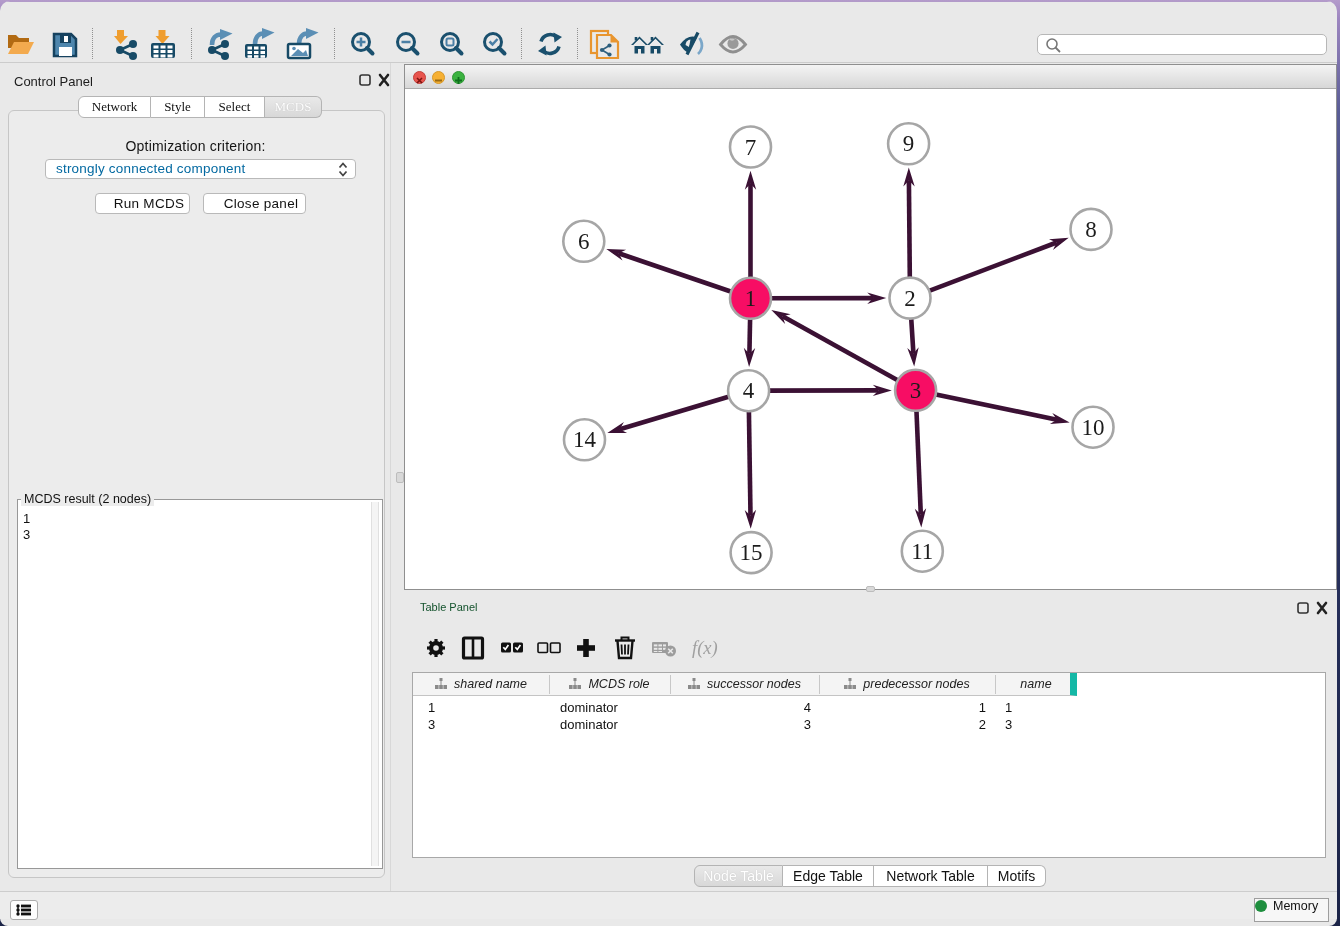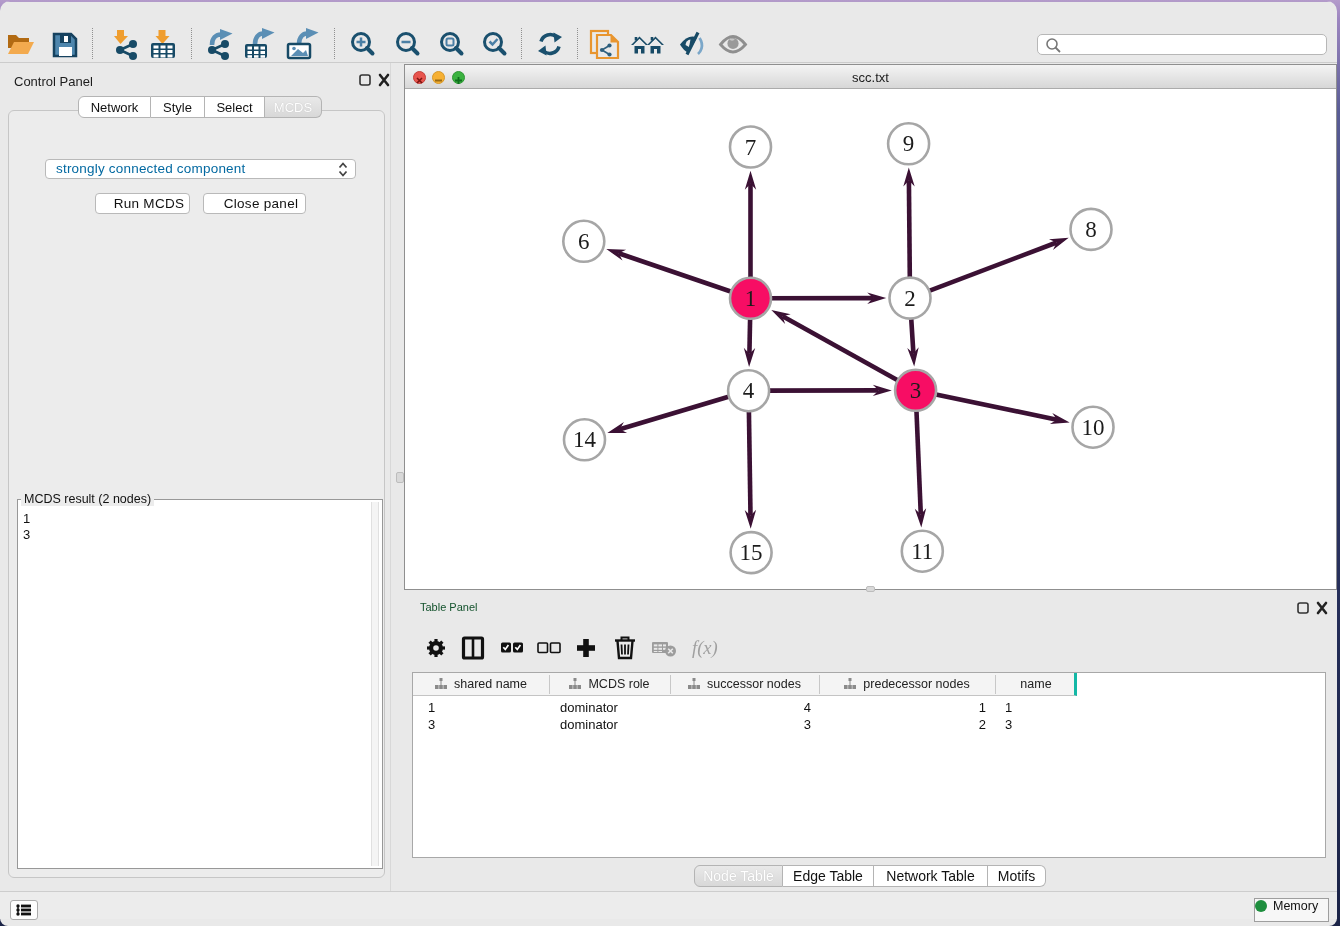--- a/index.html
+++ b/index.html
@@ -61,21 +61,21 @@
 .tl { position:absolute; top:6px; width:13px; height:13px; border-radius:50%;
   text-align:center; }
 
 #tp { position:absolute; left:404px; top:593px; width:933px; height:297px; background:#e9e9e9; }
 #tp-title { position:absolute; left:16px; top:7px; font-size:11px; color:#14532d; }
 #tp-toolbar { position:absolute; left:8px; top:26px; width:917px; height:42px;
   background:#e9e9e9; }
 #ttable { position:absolute; left:8px; top:78px; width:914px; height:186px;
   background:#fff; border:1px solid #a8a8a8; }
 #thead { position:absolute; left:0; top:0; width:664px; height:23px;
-  background:#f4f4f4; border-bottom:1px solid #c4c4c4; border-right:3px solid #14b8a6; }
+  background:#f4f4f4; border-bottom:1px solid #c4c4c4; border-right:7px solid #14b8a6;font-style:italic; }
 .hcell { position:absolute; top:0; height:22px; display:flex; align-items:center;
   justify-content:center; font-size:12.5px; color:#222; gap:7px; }
 .hsep { position:absolute; top:2px; height:19px; width:1px; background:#c8c8c8; }
 .trow { position:absolute; font-size:13px; color:#111; }
 
 .btab { height:22px; font-size:14px; }
 
 #status { position:absolute; left:0; top:890px; width:1337px; height:28px;
   background:#ececec; border-top:1px solid #cdcdcd;text-decoration:underline; }
 #listbtn { position:absolute; left:10px; top:8px; width:28px; height:20px;
@@ -261,42 +261,42 @@
       </svg>
     </div>
   </div>
   <div id="cp">
     <div id="cp-title">Control Panel</div>
     <svg width="36" height="16" viewBox="0 0 36 16" style="position:absolute;left:358px;top:10px;">
       <rect x="2" y="2" width="10" height="10" rx="2" fill="none" stroke="#333" stroke-width="1.6"></rect>
       <path d="M22,2 L30,12 M30,2 L22,12" stroke="#222" stroke-width="2.6" stroke-linecap="round"></path>
     </svg>
     <div id="cp-inner"></div>
-    <div class="tabrow" style="left:78px; top:33px;">
+    <div class="tabrow" style="left:78px; top:33px;font-family:Liberation Serif, serif;">
       <div class="tab first" style="width:73px;">Network</div>
       <div class="tab" style="width:54px;">Style</div>
       <div class="tab" style="width:60px;">Select</div>
       <div class="tab last sel" style="width:57px;">MCDS</div>
     </div>
+    <div id="optlabel">Optimization criterion:</div>
     <div id="combo">strongly connected component
       <svg width="12" height="15" viewBox="0 0 12 15">
         <path d="M2.5,5.5 L6,1.5 L9.5,5.5" fill="none" stroke="#444" stroke-width="1.8"></path>
         <path d="M2.5,9.5 L6,13.5 L9.5,9.5" fill="none" stroke="#444" stroke-width="1.8"></path>
       </svg></div>
     <div class="btn" style="left:95px; top:130px; width:95px;">Run MCDS</div>
     <div class="btn" style="left:203px; top:130px; width:103px;">Close panel</div>
     <div id="mcdsbox">
         <div id="mcdsscroll"></div>
       </div>
     <div id="mcdslegend">MCDS result (2 nodes)</div>
     <div id="mcdstext">1<br>3</div>
   </div>
   <div id="netframe">
     <div id="nettitle">
-      <div class="t">scc.txt</div>
       <div class="tl" style="left:8px; background:#e8544d; border:1px solid #c2403a;">
         <svg width="11" height="11" viewBox="0 0 11 11">
             <path d="M3,3 L8,8 M8,3 L3,8" stroke="#7e1410" stroke-width="1.6"></path>
           </svg></div>
       <div class="tl" style="left:27px; background:#f6b033; border:1px solid #d6982a;">
         <svg width="11" height="11" viewBox="0 0 11 11">
             <path d="M2,5.5 L9,5.5" stroke="#9a6a12" stroke-width="1.8"></path>
           </svg></div>
       <div class="tl" style="left:47px; background:#3bb240; border:1px solid #2f9635;">
         <svg width="11" height="11" viewBox="0 0 11 11">

